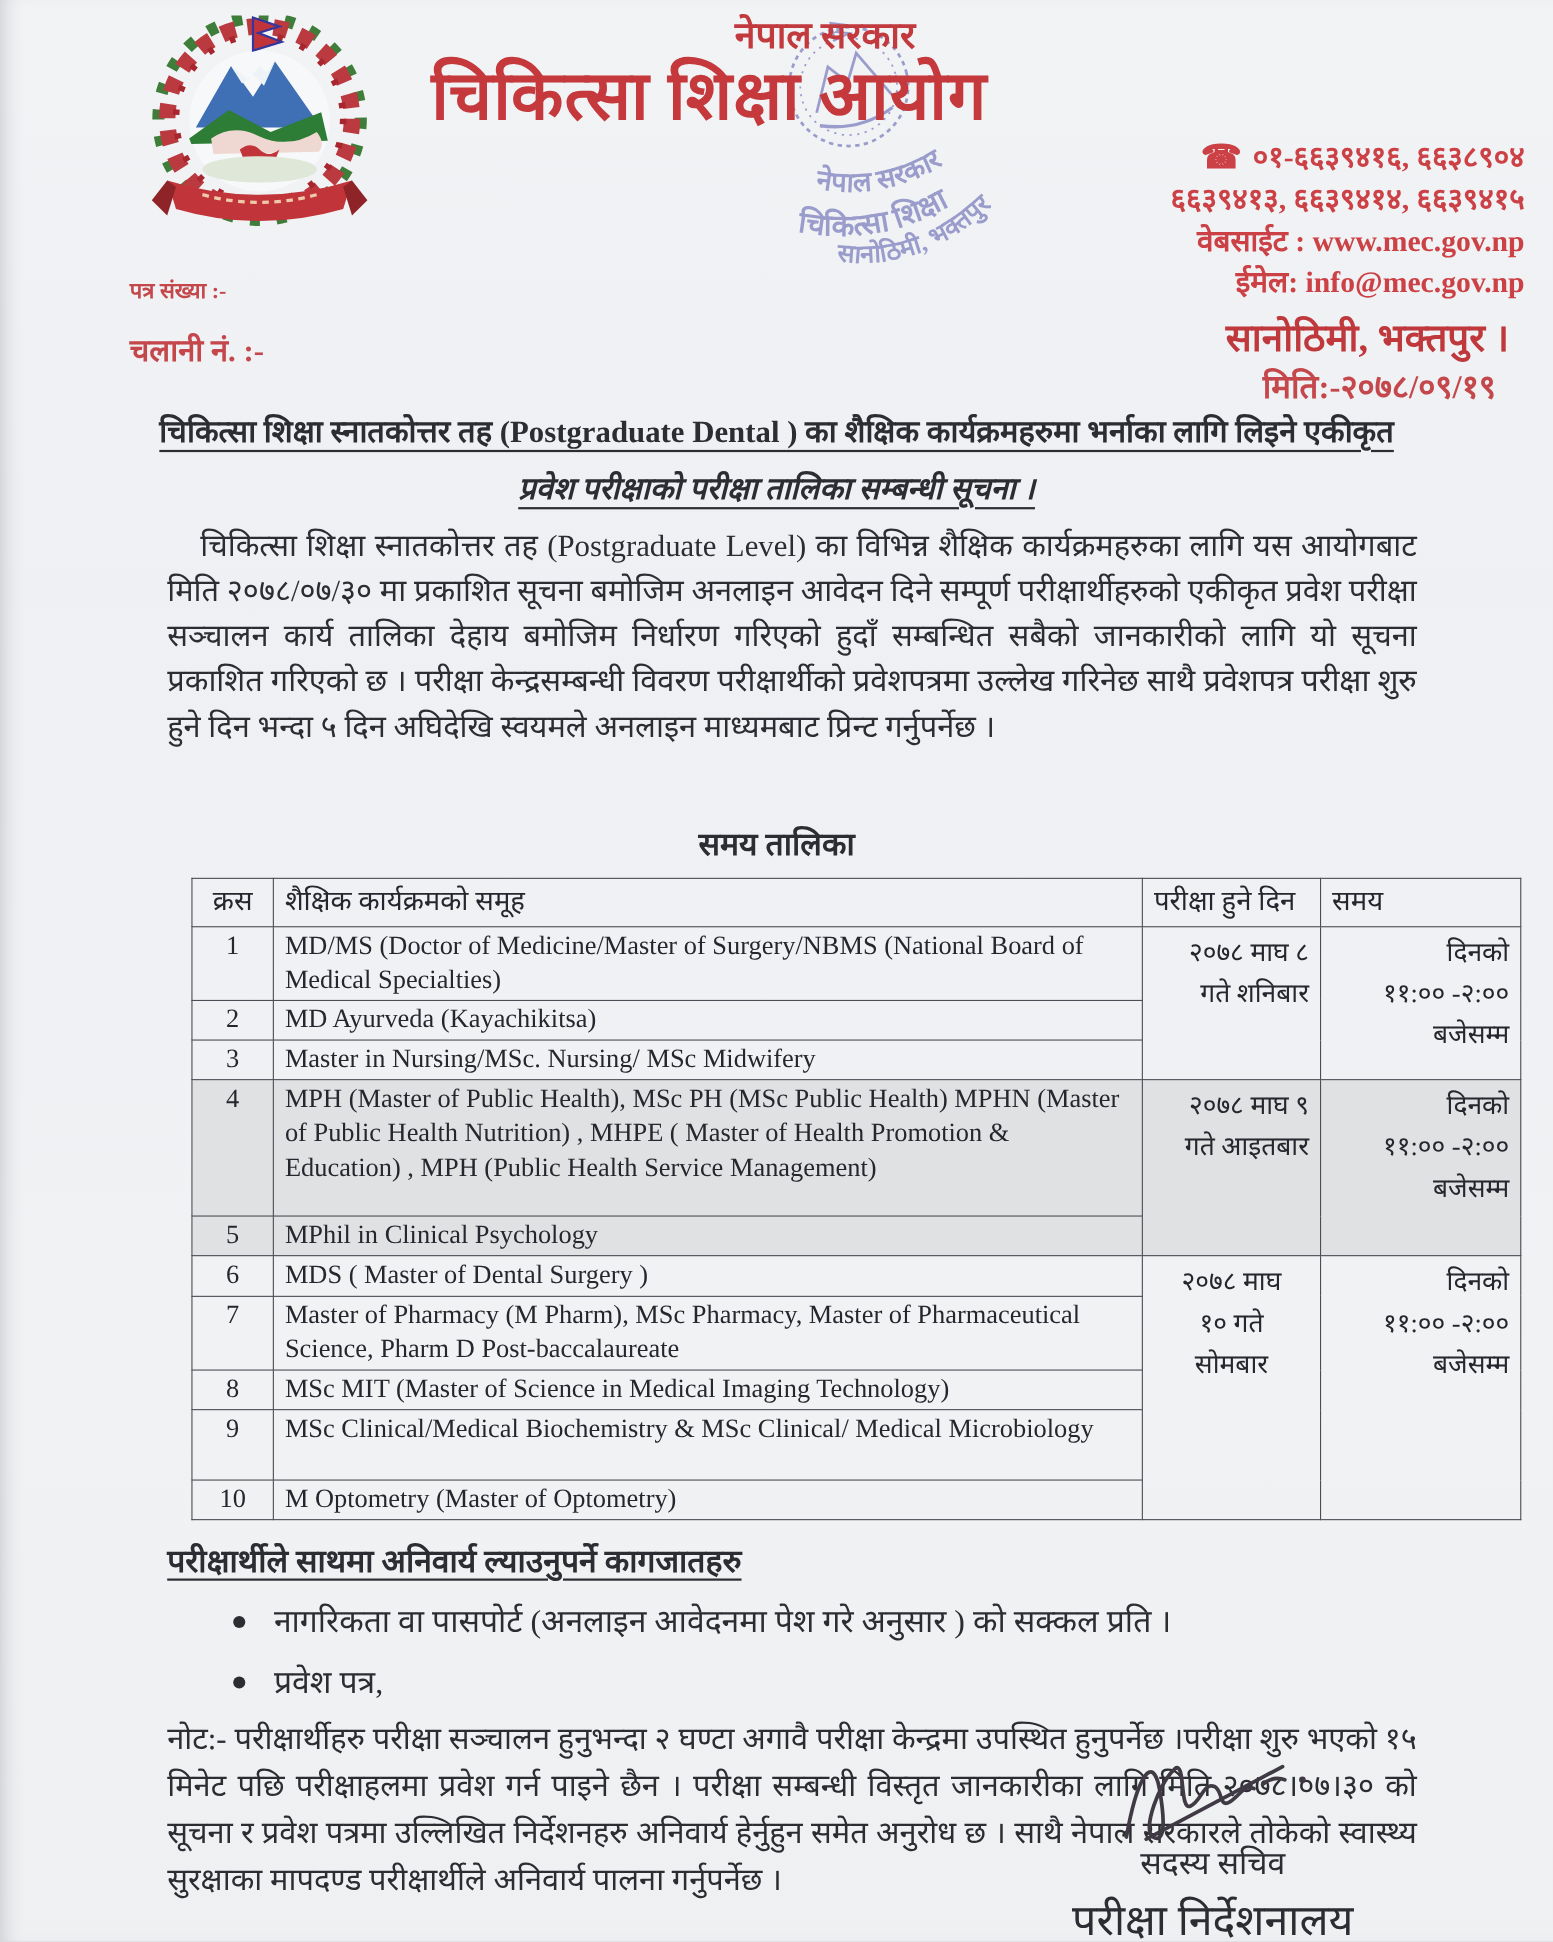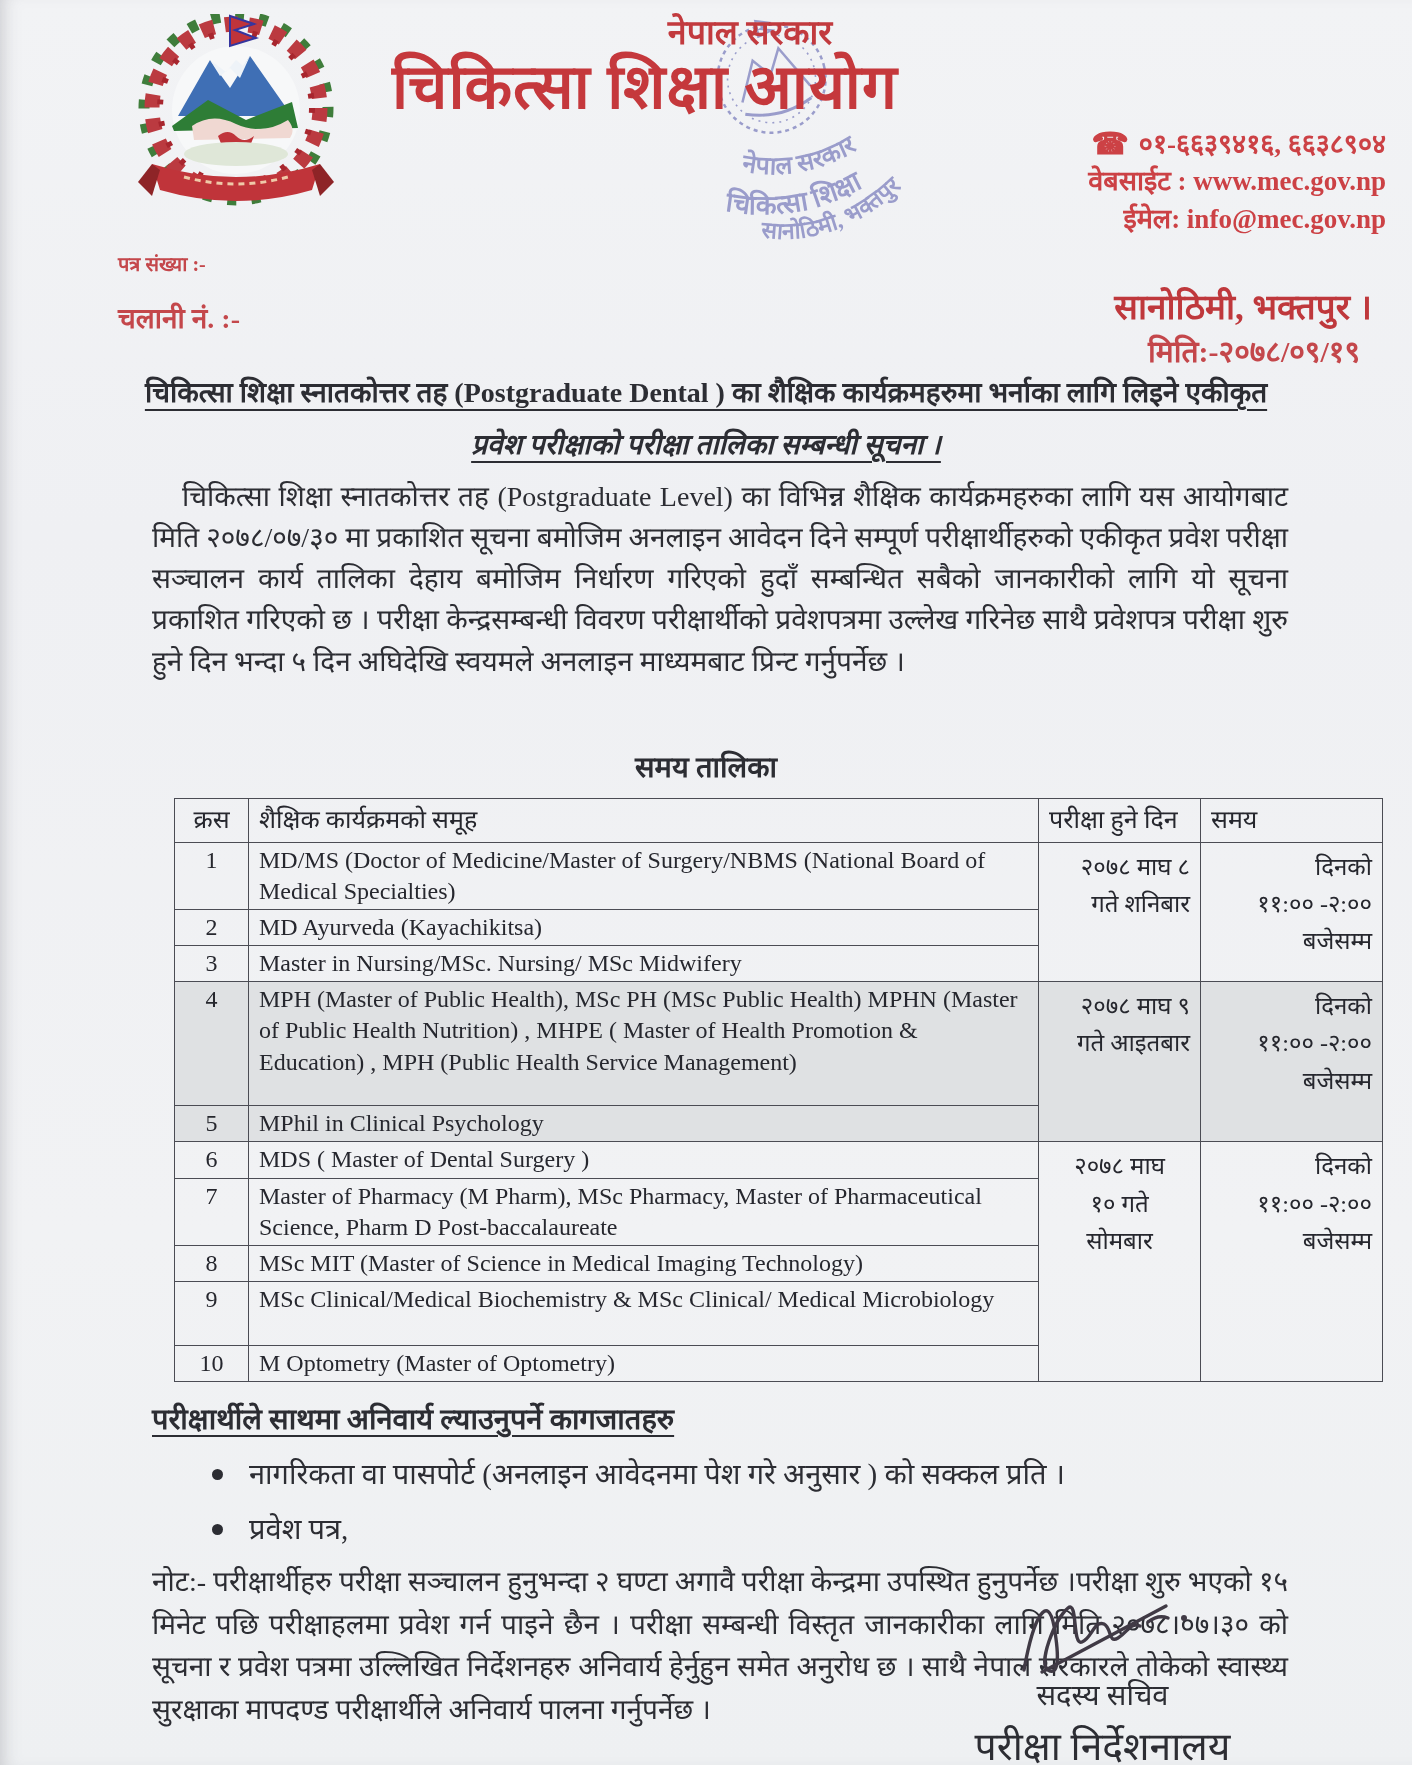--- a/index.html
+++ b/index.html
@@ -105,20 +105,21 @@
       <text font-size="27"><textPath href="#arc2" startOffset="10">चिकित्सा शिक्षा</textPath></text>
       <text font-size="23"><textPath href="#arc3" startOffset="8">सानोठिमी, भक्तपुर</textPath></text>
     </g>
   </svg>
 
   <div class="govt-top">नेपाल सरकार</div>
   <div class="org-name">चिकित्सा शिक्षा आयोग</div>
 
   <div class="contact">
     <div><span class="phone-glyph">☎</span><span>०१-६६३९४१६, ६६३८९०४</span></div>
+    <div>६६३९४१३, ६६३९४१४, ६६३९४१५</div>
     <div>वेबसाईट : www.mec.gov.np</div>
     <div>ईमेल: info@mec.gov.np</div>
   </div>
 
   <div class="ref-no">पत्र संख्या :-</div>
   <div class="dispatch-no">चलानी नं. :-</div>
   <div class="place-line">सानोठिमी, भक्तपुर ।</div>
   <div class="date-line">मिति:-२०७८/०९/१९</div>
 
   <div class="subject">

